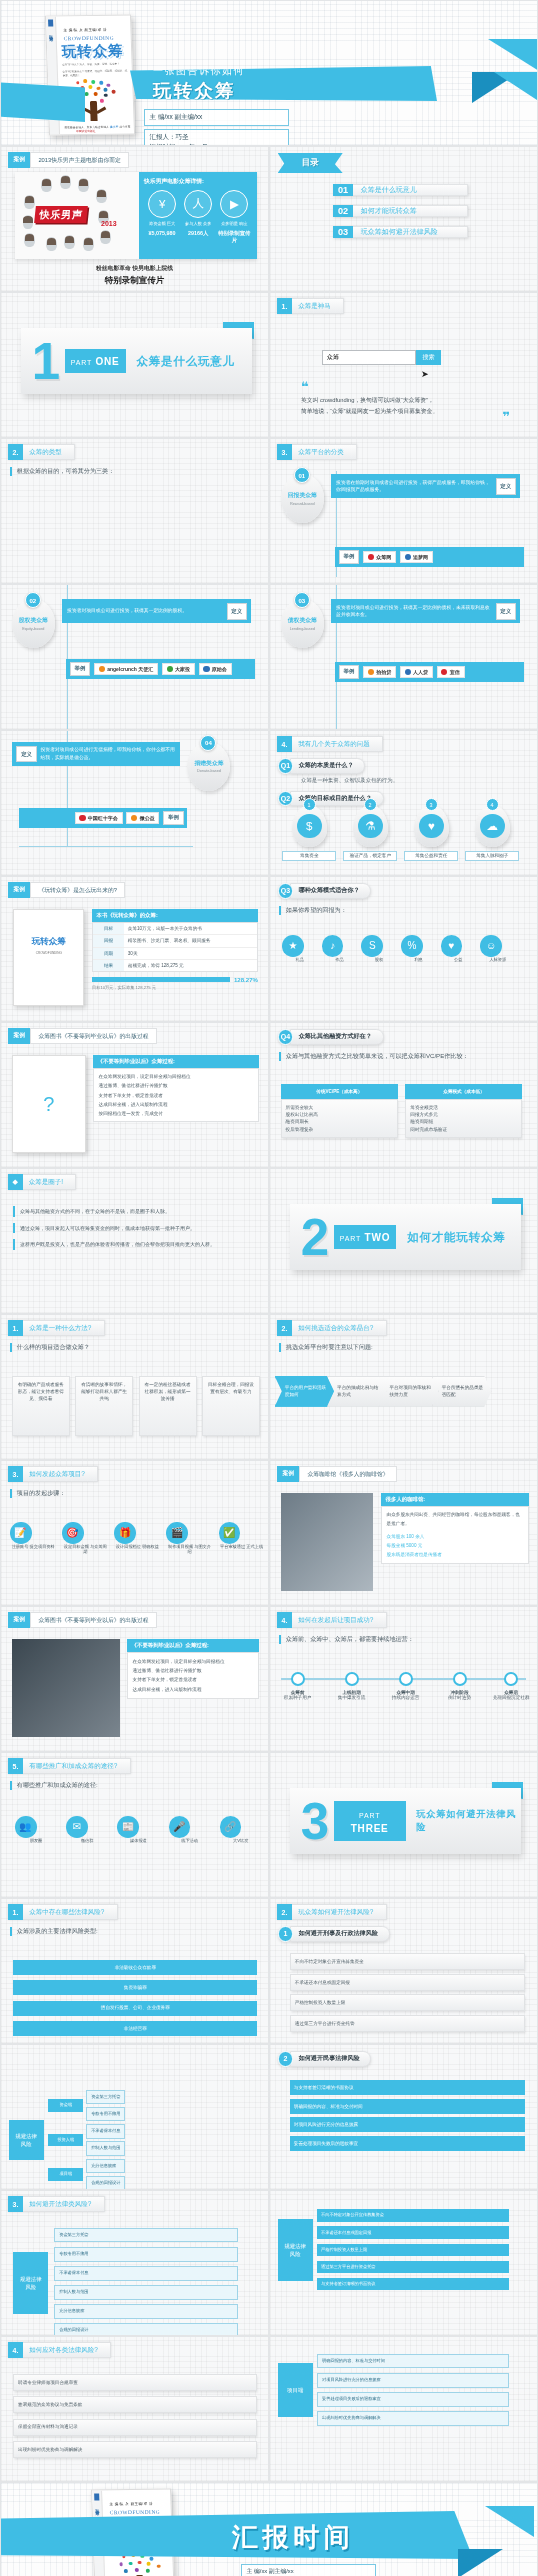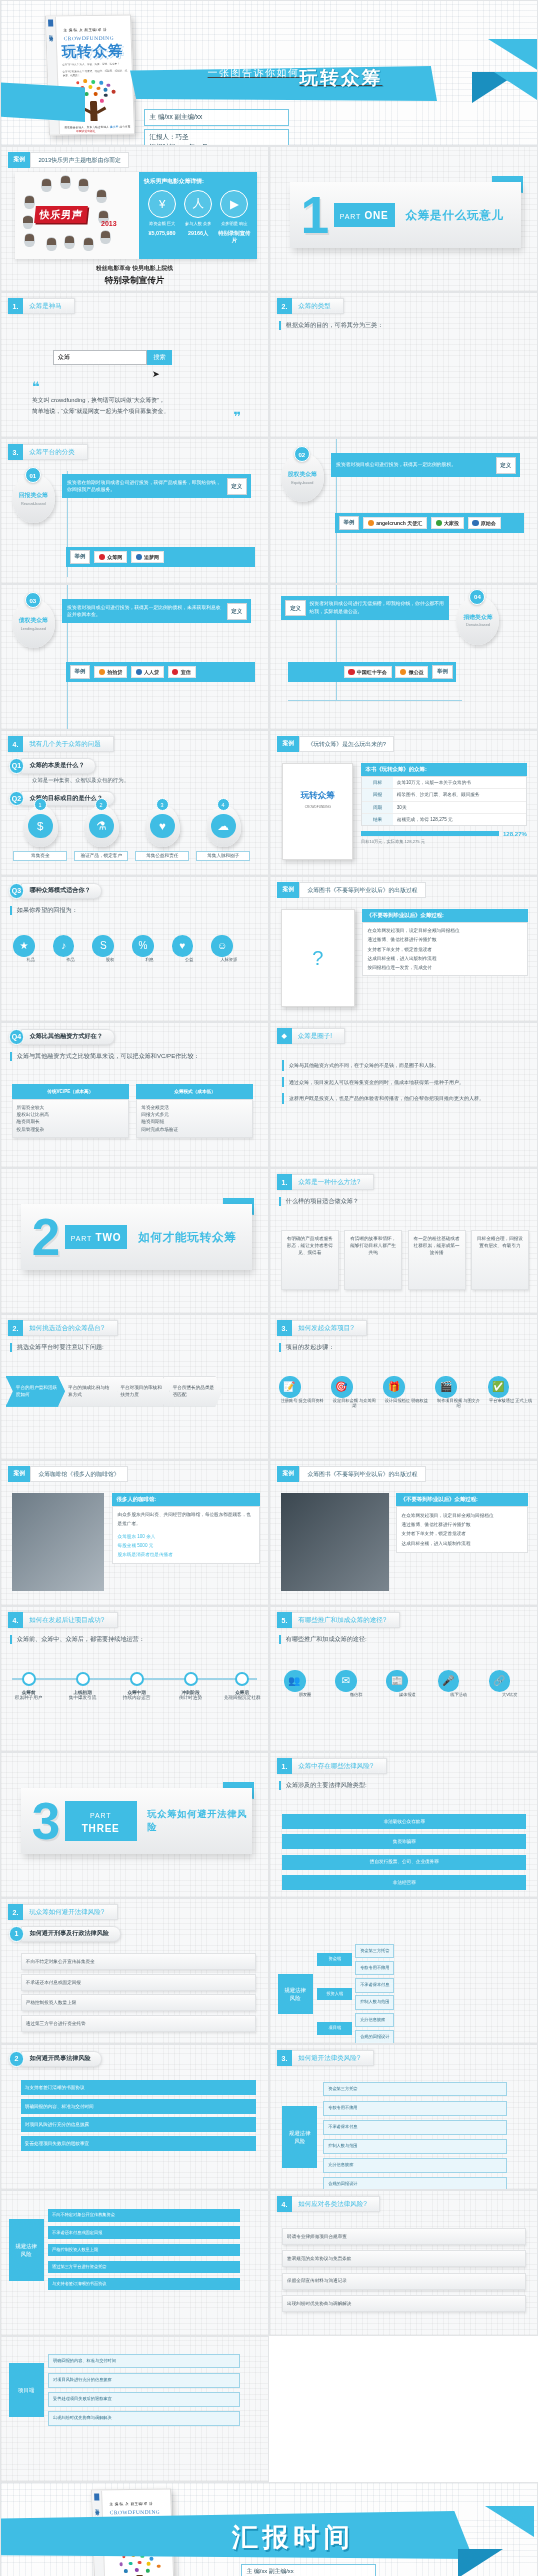--- a/index.html
+++ b/index.html
@@ -30,21 +30,21 @@
     position:absolute; inset:0;
     background:
       repeating-linear-gradient(0deg,rgba(120,140,160,.10) 0 0.8px,transparent 0.8px 6.1px),
       repeating-linear-gradient(90deg,rgba(120,140,160,.10) 0 0.8px,transparent 0.8px 6.1px),
       #fdfdfd;
   }
   .cover .ribbon{
     position:absolute; left:129px; top:65px; width:307px; height:35px;
     background:#3fbde4;
     clip-path:polygon(0 4.6px,98% 0,100% 100%,2% 94%);
-    display:flex; flex-direction:row; justify-content:center; padding-left:23px;text-decoration:underline;
+    display:flex; flex-direction:column; justify-content:center; padding-left:23px;
   }
   .cover .ribbon .l1{ font-size:10px; color:#fff; letter-spacing:1.5px; }
   .cover .ribbon .l2{
     font-size:18.4px; font-weight:bold; color:#fff; letter-spacing:2.3px;
     text-shadow:0.8px 0.8px 0 #1d93bc, 0 0 1.5px rgba(0,0,0,.25);
     margin-top:-0.8px;
   }
   .cover .tri1{
     position:absolute; right:-4.6px; top:38px; width:0;height:0;
     border-left:54px solid transparent; border-top:34px solid #3fbde4;
@@ -445,20 +445,37 @@
           <span>¥5,075,980</span>
           <span>29166人</span>
           <span>特别录制宣传片</span>
         </div>
       </div>
     </div>
     <div class="case-cap1">粉丝电影革命 快男电影上院线</div>
     <div class="case-cap2">特别录制宣传片</div>
   </div>
 
+  <div class="slide s-half">
+    <div class="toc-flag">目录</div>
+    <div class="toc-rows">
+      <div class="toc-row">
+        <span class="n">01</span>
+        <span class="t">众筹是什么玩意儿</span>
+      </div>
+      <div class="toc-row">
+        <span class="n">02</span>
+        <span class="t">如何才能玩转众筹</span>
+      </div>
+      <div class="toc-row">
+        <span class="n">03</span>
+        <span class="t">玩众筹如何避开法律风险</span>
+      </div>
+    </div>
+  </div>
 
   <div class="slide s-half">
     <div class="part-flag"></div>
     <div class="part">
       <span class="big">1</span>
       <span class="bx">
         <span class="p1">PART</span>
         <span class="p2">ONE</span>
       </span>
       <span class="ttl">众筹是什么玩意儿</span>

